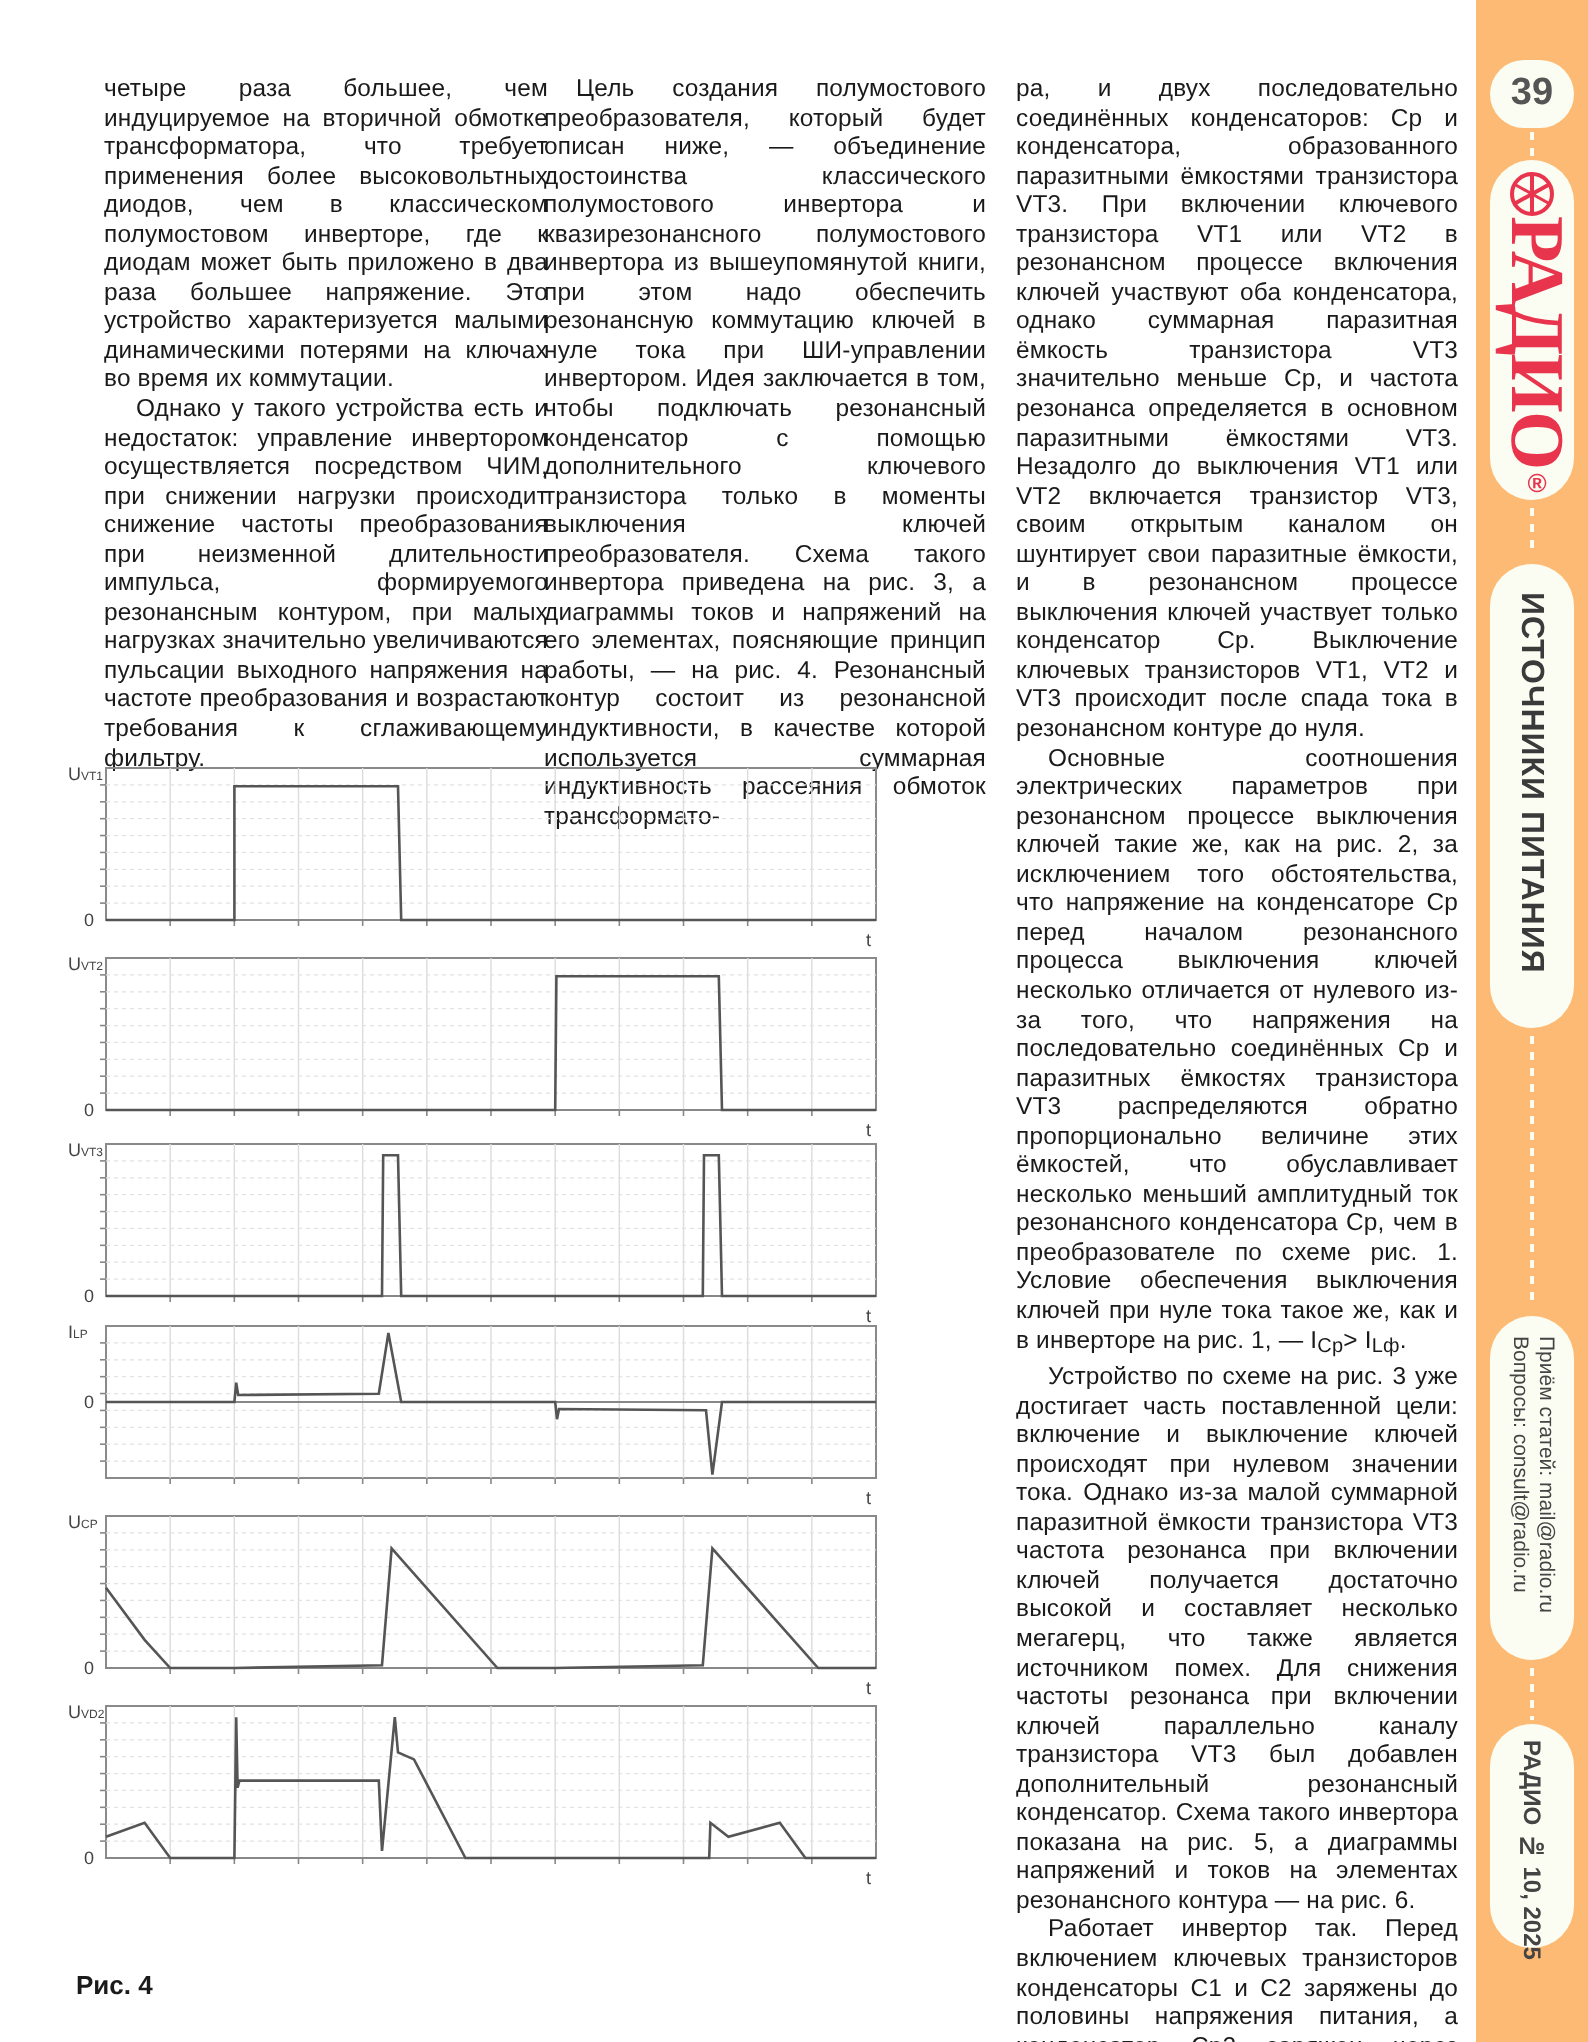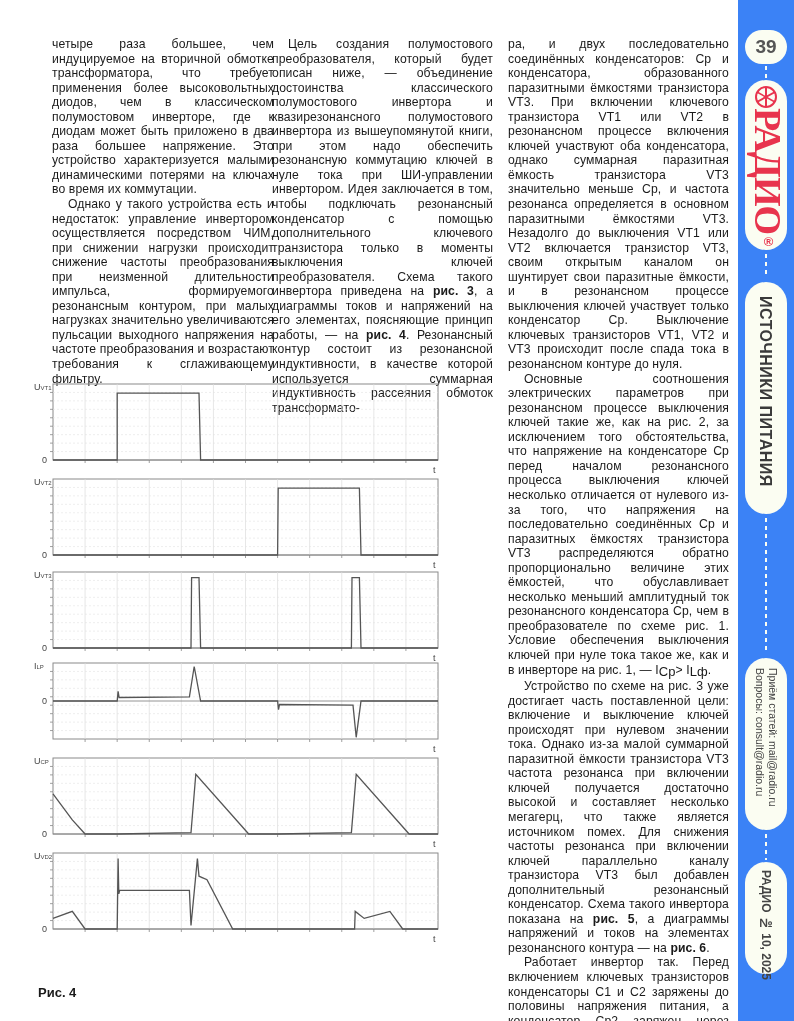--- a/index.html
+++ b/index.html
@@ -12,35 +12,35 @@
   .col {
     position: absolute; top: 37px;
     font-size: 12.2px; line-height: 14.55px;
     text-align: justify; letter-spacing: 0.1px;
   }
   .col p { margin: 0; text-indent: 0; }
   .col p.indent { text-indent: 16px; }
   .col1 { left: 52px; width: 222px; }
   .col2 { left: 272px; width: 221px; }
   .col3 { left: 508px; width: 221px; top: 37px; }
-  b { font-weight: bold; }
-  sub { font-size: 13px; vertical-align: -2px; }
+  b { font-weight: normal; }
+  sub { font-size: 10px; vertical-align: -2px; }
 
   
   .figure { position: absolute; left: 30px; top: 378px; width: 460px; height: 640px; }
   .fig-caption {
     position: absolute; left: 38px; top: 985px;
     font-weight: bold; font-size: 13px;
   }
   svg text { font-family: "Liberation Sans", sans-serif; }
 
   
   .sidebar {
     position: absolute; left: 738px; top: 0; width: 56px; height: 1021px;
-    background: #3b82f6;
+    background: #fdba74;
   }
   .pill {
     position: absolute; left: 7px; width: 42px; background: #fbfdf2;
     border-radius: 21px;
   }
   .page-num {
     position: absolute; left: 7px; top: 30px; width: 42px; height: 34px;
     background: #fbfdf2; border-radius: 17px;
     font-weight: bold; font-size: 19px; color: #555; text-align: center; line-height: 34px;
   }

